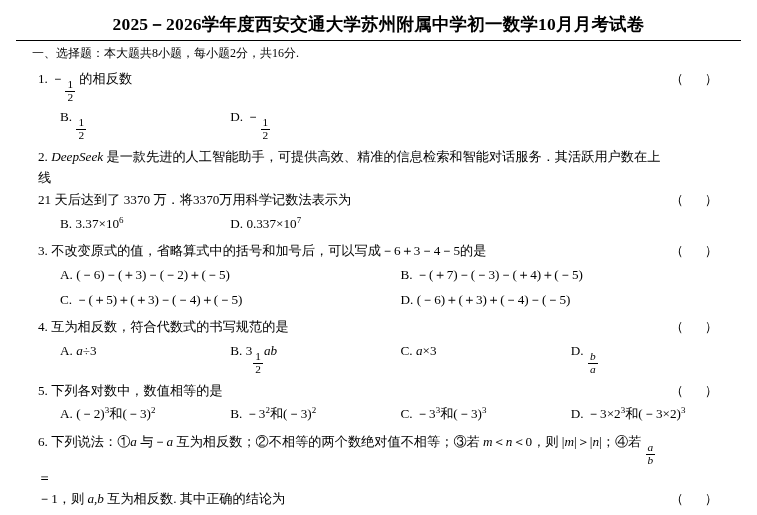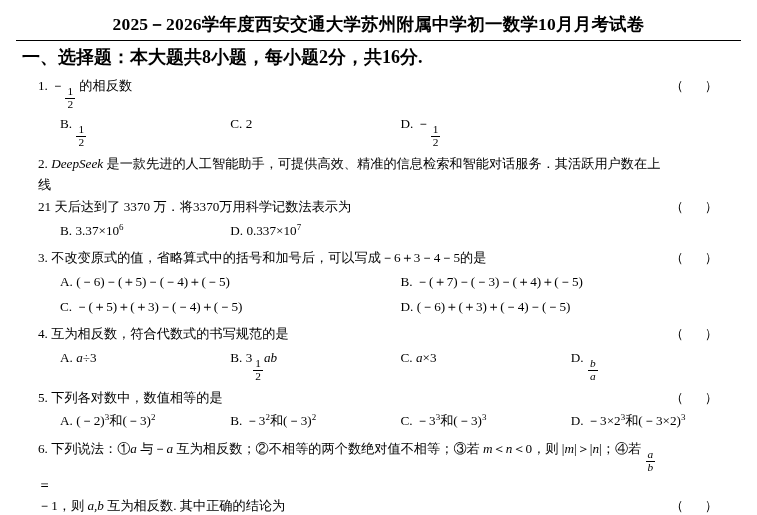--- a/index.html
+++ b/index.html
@@ -29,23 +29,23 @@
     line-height: 1.3;
     margin: 3px 0 4px 0;
     white-space: nowrap;
   }
   .rule {
     border: 0;
     border-top: 1.6px solid #000;
     margin: 2px 0 4px 0;
   }
   .section-head {
-    font-size: 18px;
-    font-weight: bold;
-    margin: 2px 0 6px 6px;
+    font-size: 12px;
+    font-weight: normal;
+    margin: 2px 0 6px 16px;
   }
   .q {
     position: relative;
     margin: 0 0 4px 0;
     padding-left: 22px;
   }
   .q-text {
     font-size: 13.2px;
     line-height: 1.65;
     padding-right: 70px;
@@ -117,24 +117,20 @@
     </div>
     <div class="opts">
       <div>
         <span class="opt-label">B.</span>
         <span class="frac">
             <span class="num">1</span>
             <span class="den">2</span>
           </span>
       </div>
       <div>
-        <span class="opt-label">C.</span>
-        <span>2</span>
-      </div>
-      <div>
         <span class="opt-label">D.</span>
         <span>－</span><span class="frac">
             <span class="num">1</span>
             <span class="den">2</span>
           </span>
       </div>
     </div>
   </div>
 
   <div class="q">
@@ -160,21 +156,21 @@
 
   <div class="q">
     <div class="q-text">
       <span>3.</span>
       <span>不改变原式的值，省略算式中的括号和加号后，可以写成－6＋3－4－5的是</span>
       <span class="paren">（      ）</span>
     </div>
     <div class="opts two">
       <div>
         <span class="opt-label">A.</span>
-        <span>(－6)－(＋5)－(－4)＋(－5)</span>
+        <span>(－6)－(＋3)－(－2)＋(－5)</span>
       </div>
       <div>
         <span class="opt-label">B.</span>
         <span>－(＋7)－(－3)－(＋4)＋(－5)</span>
       </div>
     </div>
     <div class="opts two">
       <div>
         <span class="opt-label">C.</span>
         <span>－(＋5)＋(＋3)－(－4)＋(－5)</span>

